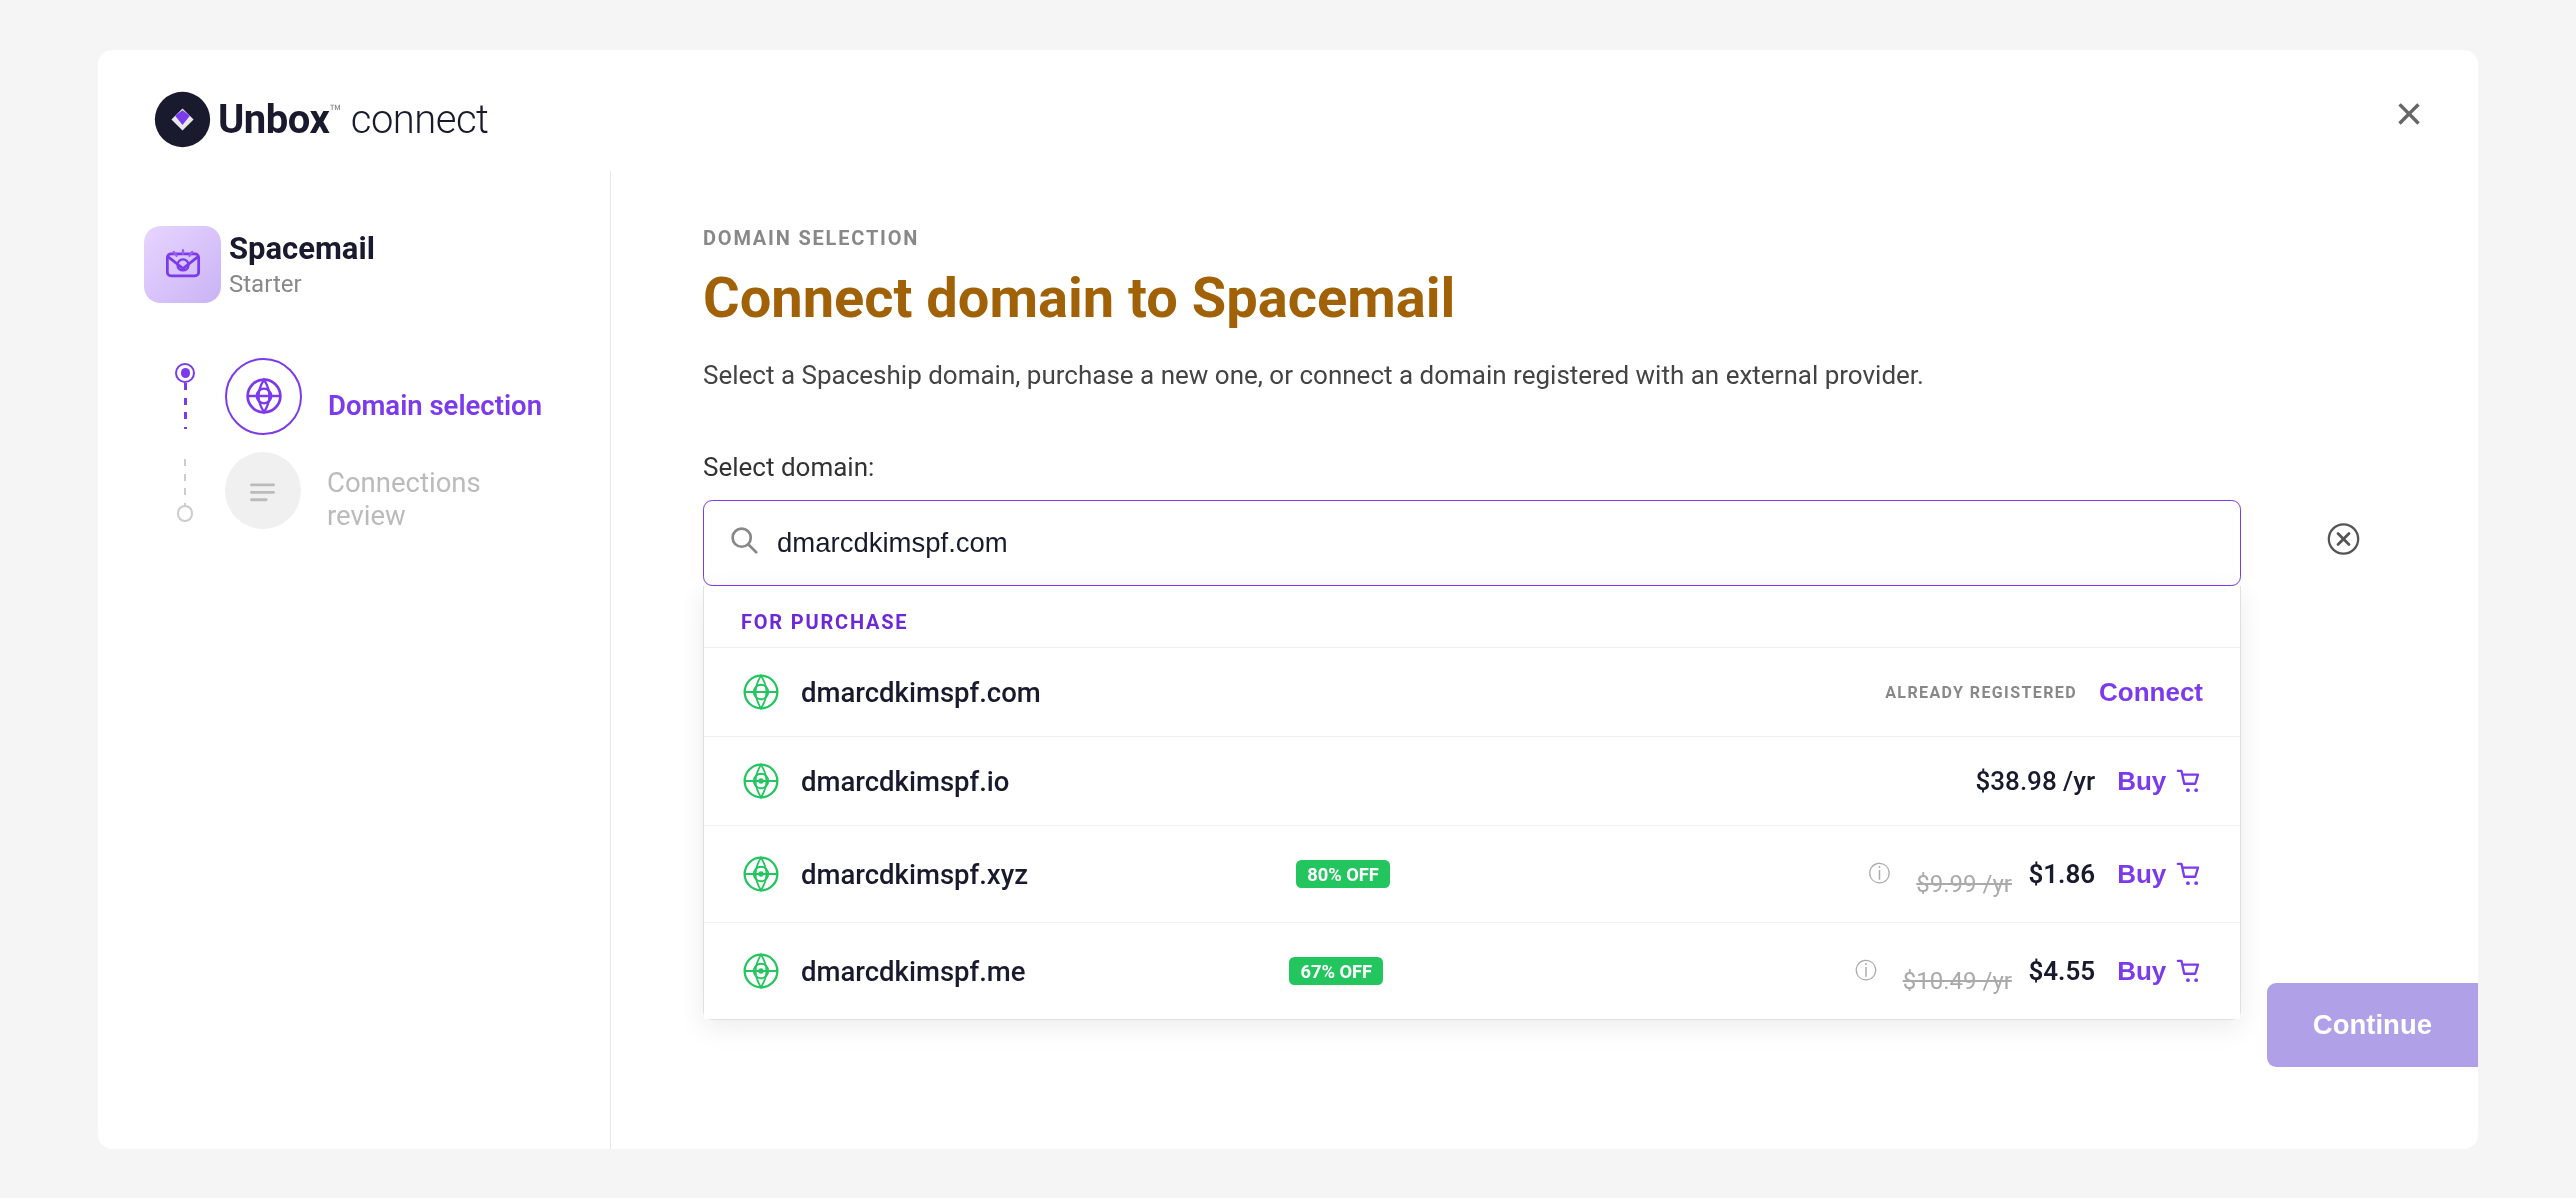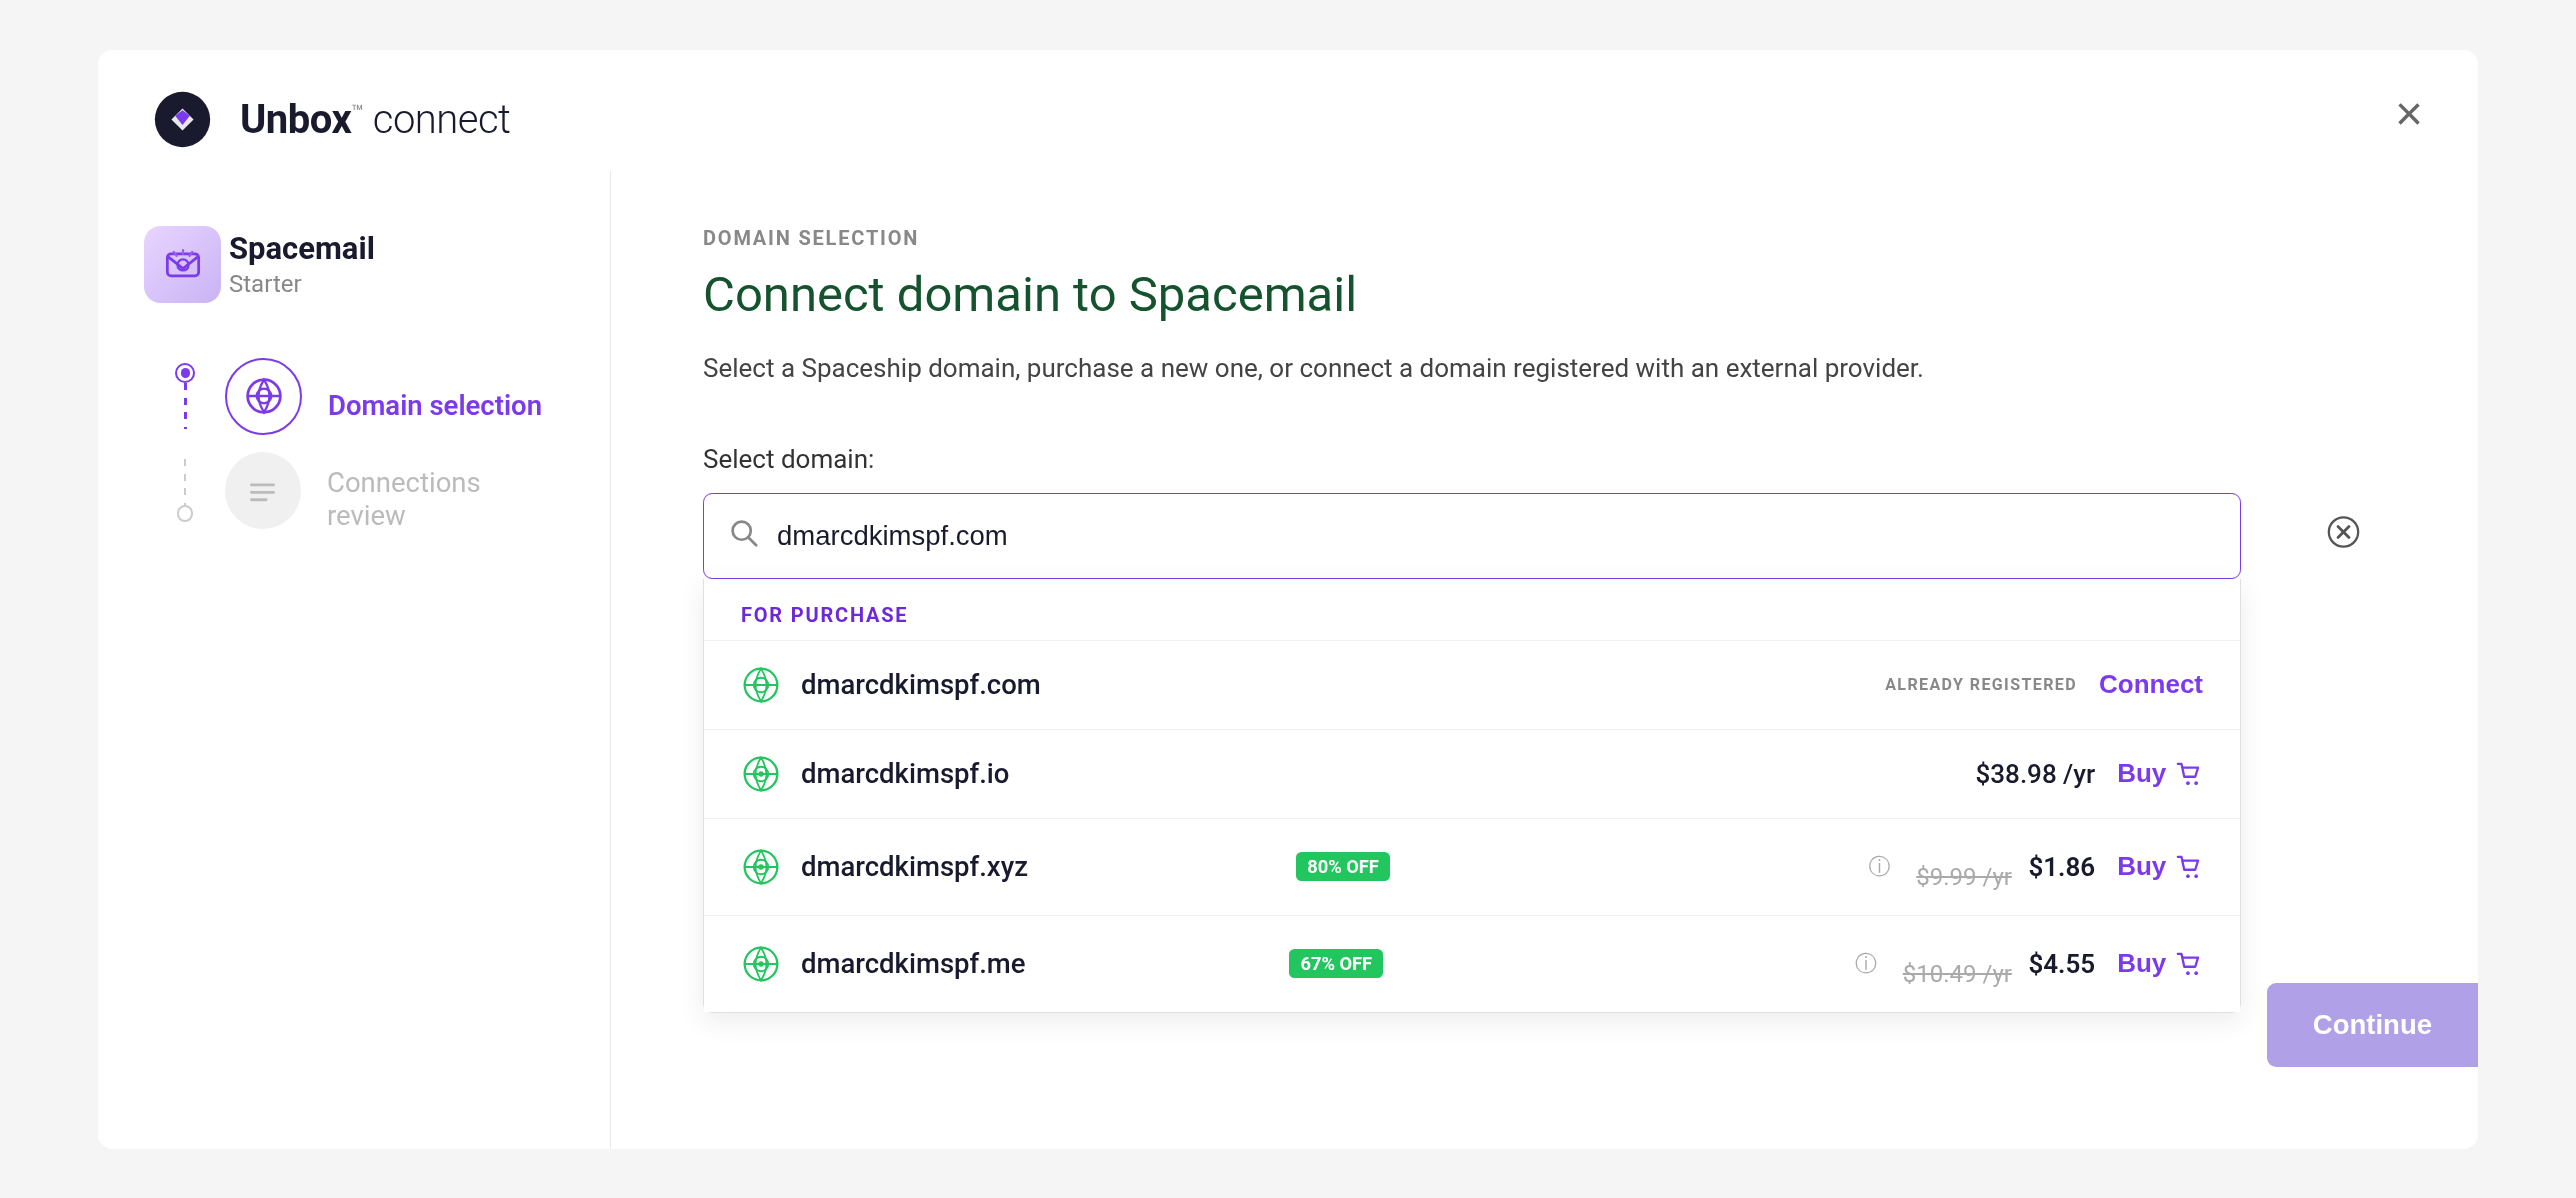--- a/index.html
+++ b/index.html
@@ -24,21 +24,21 @@
     }
     .modal-header {
       display: flex;
       align-items: center;
       padding: 40px 55px 22px;
       border-bottom: none;
     }
     .logo-area {
       display: flex;
       align-items: center;
-      gap: 28px;
+      gap: 6px;
     }
     .logo-icon {
       width: 59px;
       height: 59px;
     }
     .logo-text {
       font-size: 40px;
       font-weight: 400;
       color: #1a1a2e;
       letter-spacing: -0.5px;
@@ -123,23 +123,23 @@
     }
     .section-label {
       font-size: 20px;
       font-weight: 700;
       color: #888;
       letter-spacing: 1.8px;
       text-transform: uppercase;
       margin-bottom: 18.3px;
     }
     .main-title {
-      font-size: 49px;
-      font-weight: 400;
-      color: #14532d;
+      font-size: 56px;
+      font-weight: 700;
+      color: #a16207;
       margin-bottom: 26px;
       line-height: 1.1;
     }
     .main-desc {
       font-size: 26px;
       color: #444;
       line-height: 1.6;
       margin-bottom: 55px;
       max-width: 1465px;
     }

